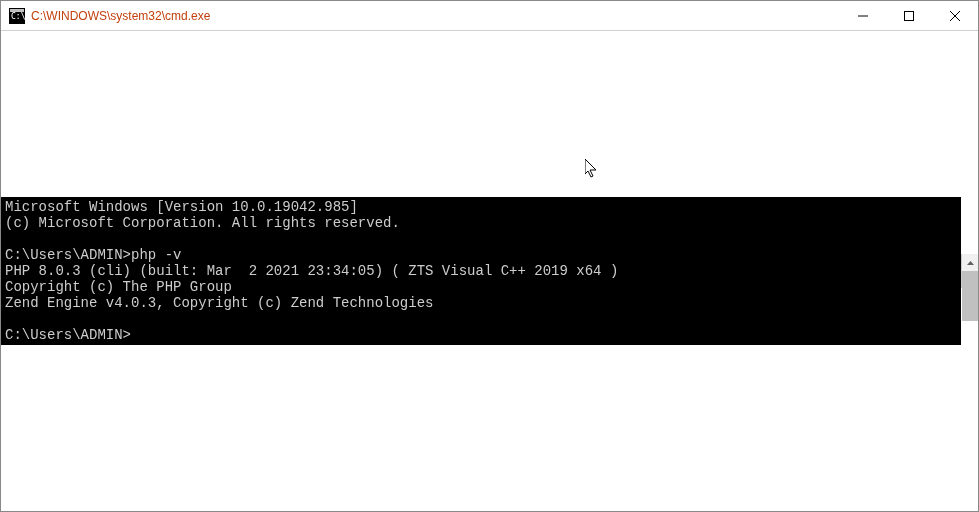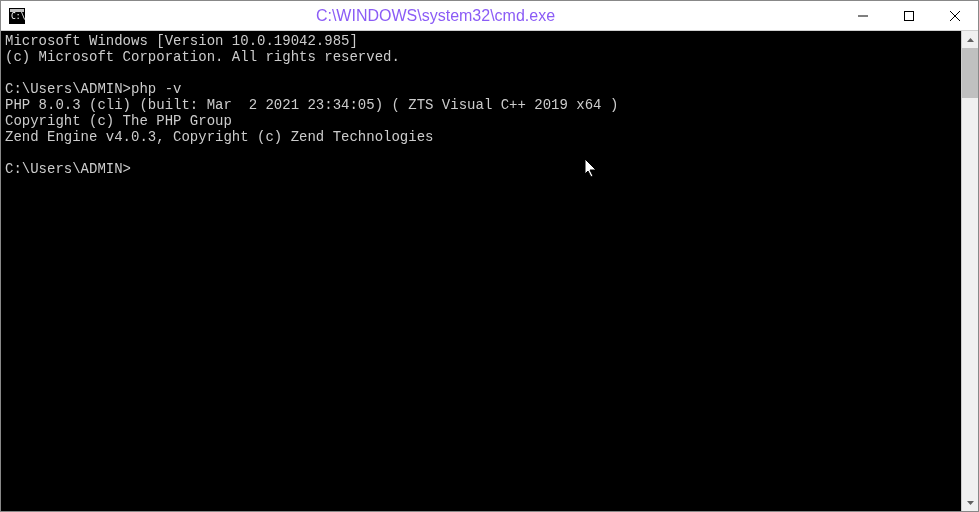--- a/index.html
+++ b/index.html
@@ -22,41 +22,41 @@
     .titlebar-icon {
       width: 16px;
       height: 16px;
       margin-left: 8px;
       margin-right: 6px;
       display: flex;
       align-items: center;
       justify-content: center;
     }
     .titlebar-title {
-      font-size: 16px;
-      color: #8b5cf6;
+      font-size: 12px;
+      color: #c2410c;
       flex: 1;
-      text-align: center;
     }
     .titlebar-buttons {
       display: flex;
       height: 100%;
     }
     .titlebar-btn {
       width: 46px;
       height: 100%;
       display: flex;
       align-items: center;
       justify-content: center;
       color: #000;
     }
     .console-wrap {
       position: relative;
       height: calc(100% - 30px);
       display: flex;
+      align-items: center;
     }
     .console {
       flex: 1;
       background: #000;
       color: #cccccc;
       font-family: Consolas, 'Courier New', monospace;
       font-size: 14px;
       line-height: 16px;
       padding: 2px 4px;
       white-space: pre;

